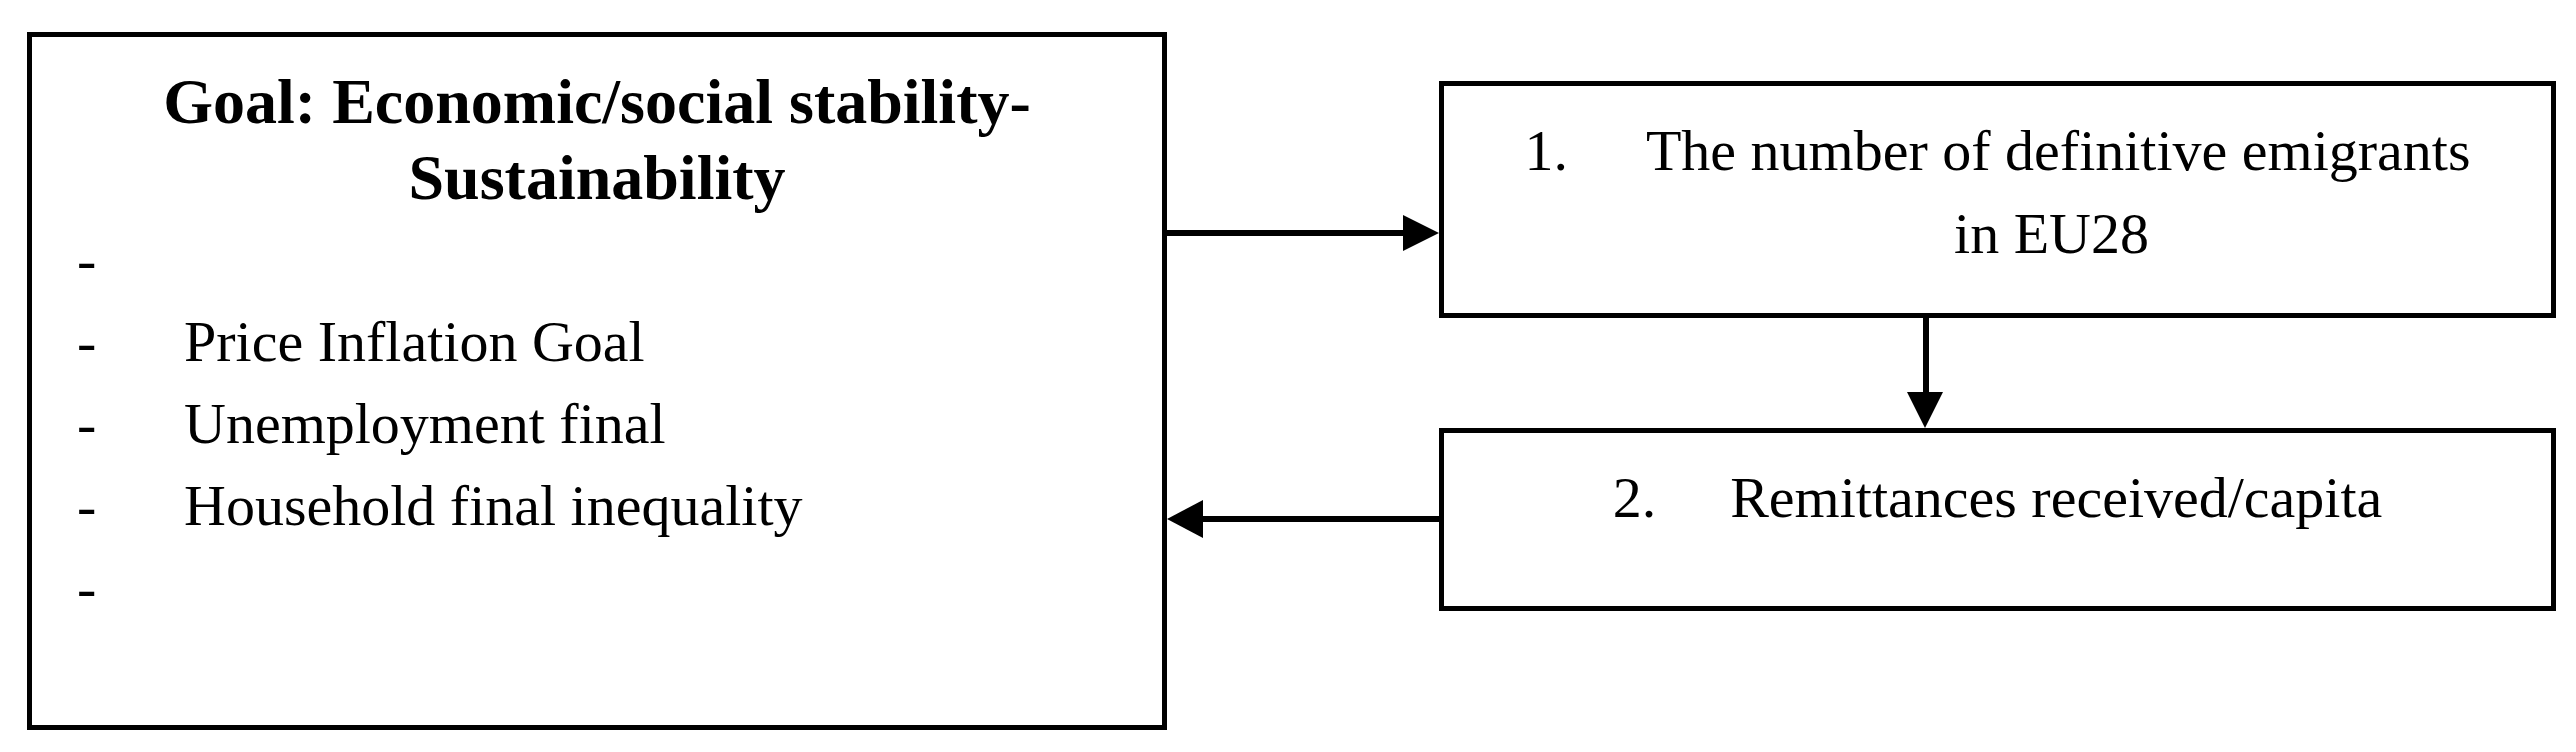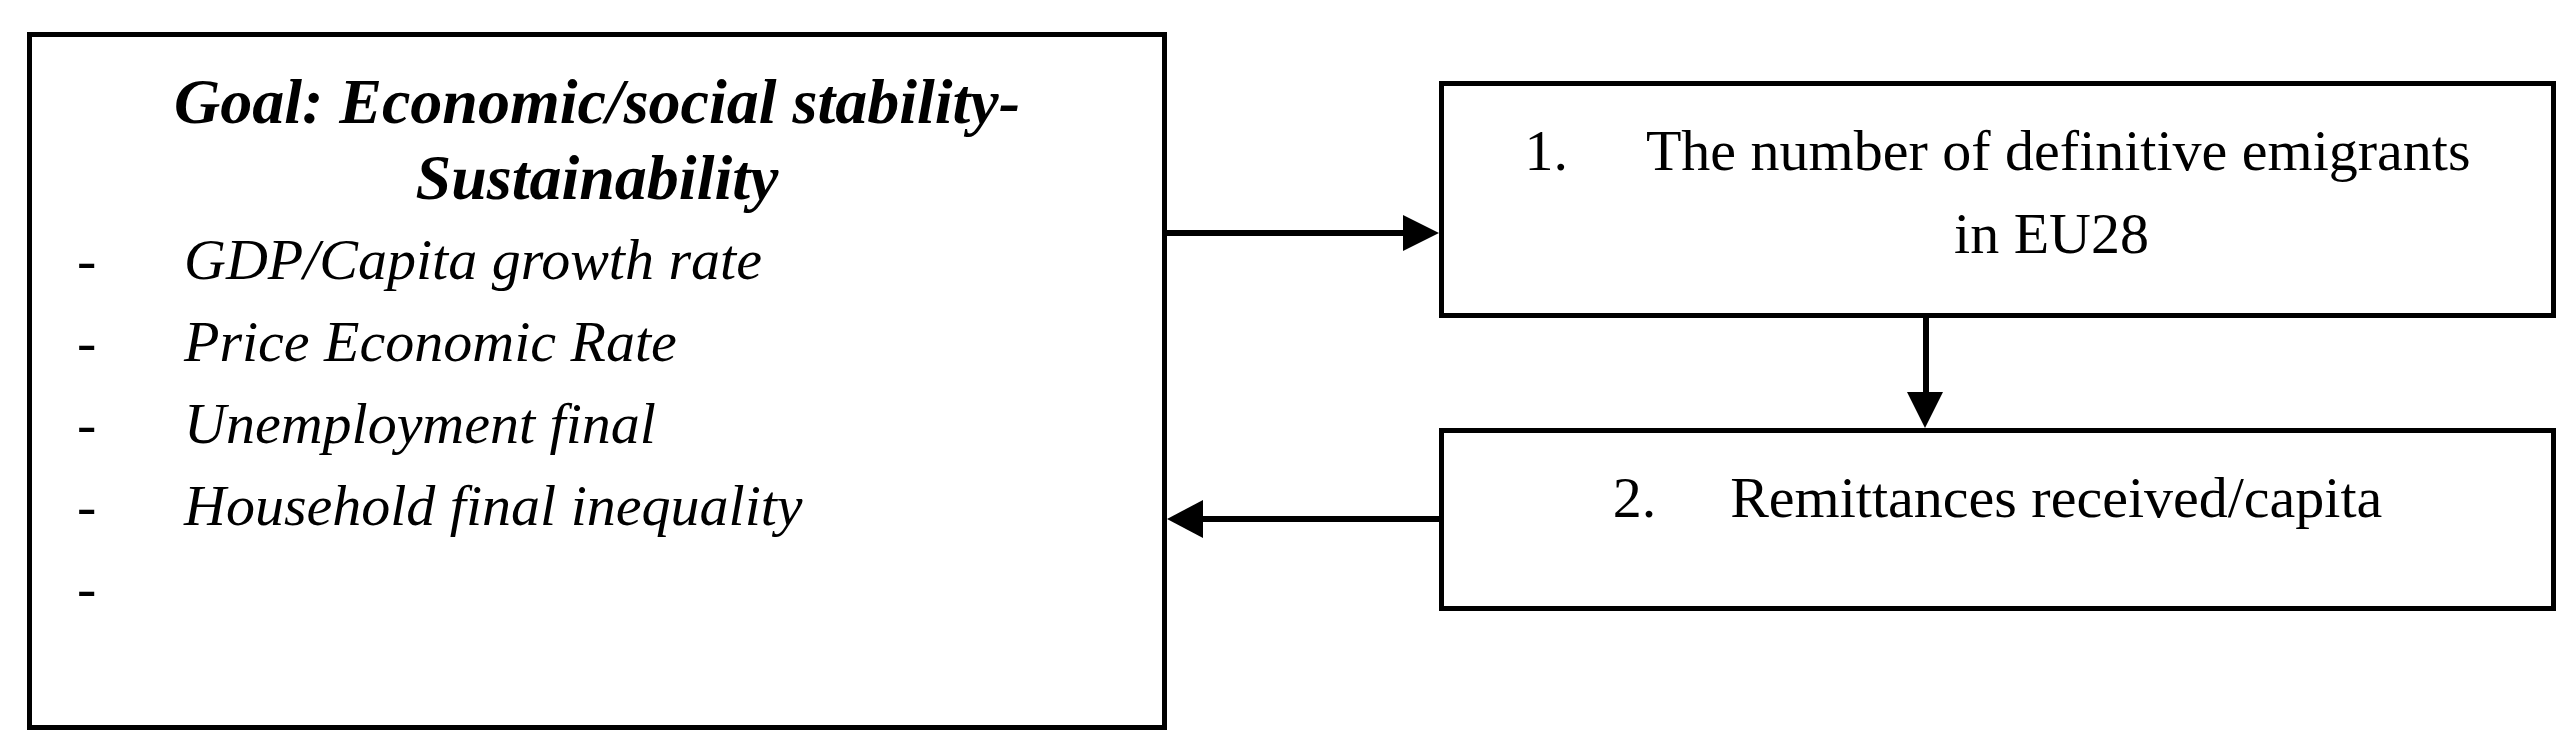--- a/index.html
+++ b/index.html
@@ -12,21 +12,21 @@
     font-family: "Liberation Serif", "DejaVu Serif", serif;
     overflow: hidden;
   }
   .box {
     position: absolute;
     box-sizing: border-box;
     border: 5.2px solid #000000;
     background: #ffffff;
   }
   
-  .goal-box { left: 27px; top: 32px; width: 1140px; height: 698px; font-style: italic; }
+  .goal-box { left: 27px; top: 32px; width: 1140px; height: 698px; }
   .goal-title {
     font-weight: bold;
     font-size: 64px;
     line-height: 76px;
     text-align: center;
     padding-top: 27px;
   }
   .goal-list { margin-top: 3px; font-size: 58px; }
   .goal-item { display: flex; line-height: 82px; }
   .goal-item .dash {
@@ -84,25 +84,24 @@
 <div class="canvas">
 
   <div class="box goal-box">
     <div class="goal-title">
       <div>Goal: Economic/social stability-</div>
       <div>Sustainability</div>
     </div>
     <div class="goal-list">
       <div class="goal-item">
         <span class="dash">-</span>
-        <span class="item-text">GDP/Capita growth rate</span>
       </div>
       <div class="goal-item">
         <span class="dash">-</span>
-        <span class="item-text">Price Economic Rate</span>
+        <span class="item-text">Price Inflation Goal</span>
       </div>
       <div class="goal-item">
         <span class="dash">-</span>
         <span class="item-text">Unemployment final</span>
       </div>
       <div class="goal-item">
         <span class="dash">-</span>
         <span class="item-text">Household final inequality</span>
       </div>
       <div class="goal-item">

